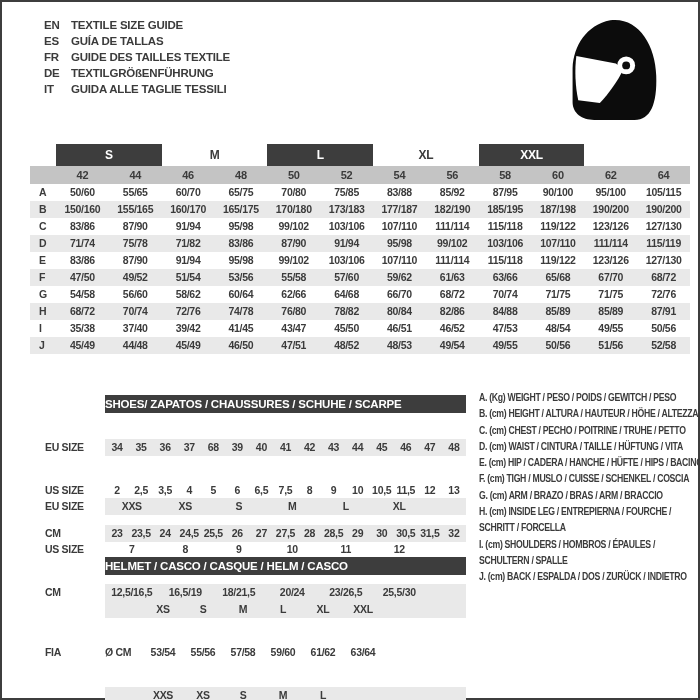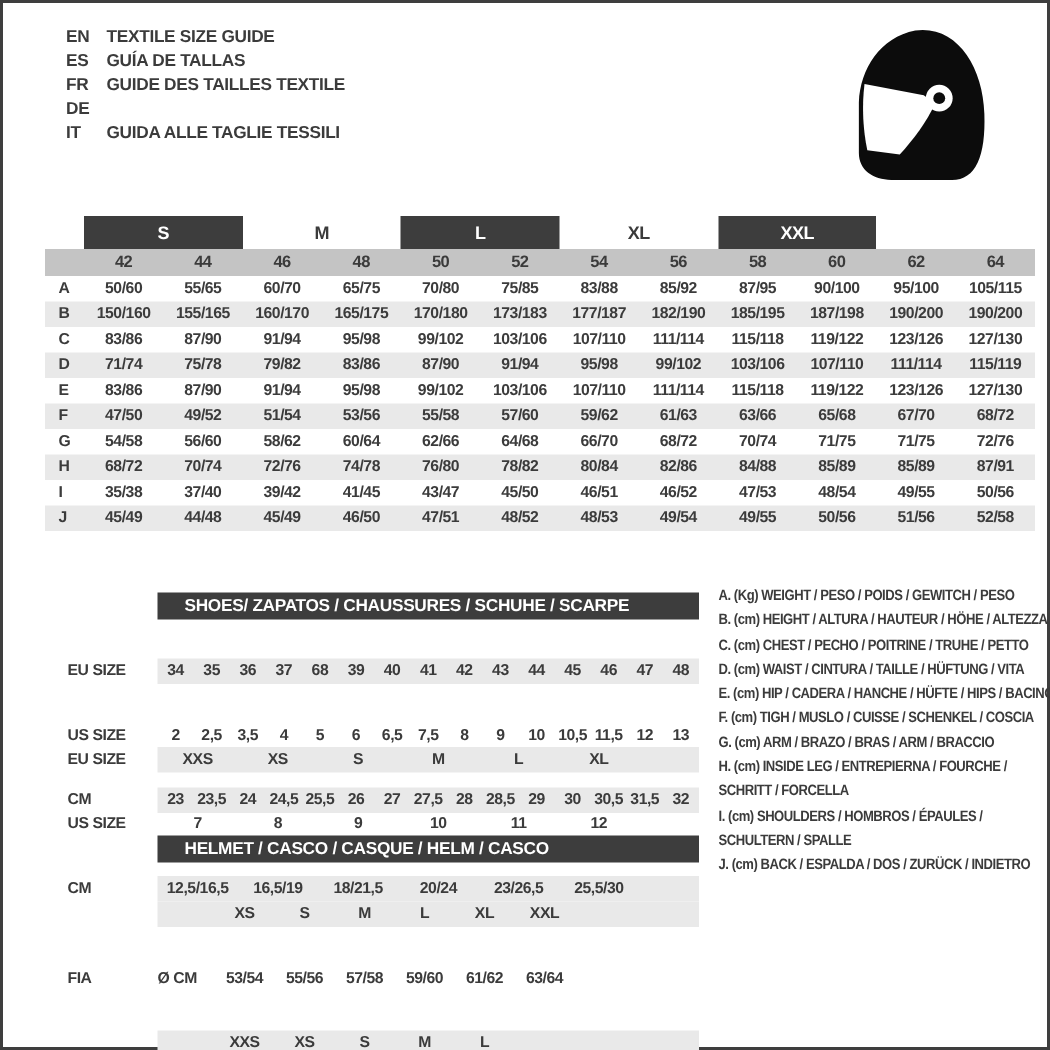--- a/index.html
+++ b/index.html
@@ -23,21 +23,21 @@
   .g-cell.bar{background:#3d3d3d;color:#fff;}
   .num-row{height:18px;background:#c4c4c4;font-size:11px;}
   .num-row span{text-align:center;line-height:18px;}
   .data-row{height:17px;}
   .data-row.alt{background:#e9e9e9;}
   .data-row span{text-align:center;line-height:17px;}
   .row-letter{text-align:left !important;padding-left:9px;}
   
   .section{position:absolute;left:30px;width:436px;font-size:10.5px;letter-spacing:-0.3px;}
   .sec-header{margin-left:75px;height:18px;background:#3d3d3d;color:#fff;font-size:11.5px;
-    line-height:18px;padding-left:18px;letter-spacing:-0.2px;}
+    line-height:18px;padding-left:0;letter-spacing:-0.2px;}
   .sec-row{display:flex;height:17px;line-height:17px;margin-top:26px;}
   .sec-label{width:75px;padding-left:15px;box-sizing:border-box;}
   .sec-vals{flex:1;display:flex;}
   .sec-vals.shaded{background:#e9e9e9;}
   .sec-vals .cell{text-align:center;}
   .shoes .cell{flex:1;}
   .gloves .cell{width:53.5px;}
   .helmet .diam{width:38px;}
   .helmet .cell{width:40px;}
   .filler{flex:1;}
@@ -59,20 +59,21 @@
       <div class="lang-row">
         <span class="lang-code">ES</span>
         <span class="lang-label">GUÍA DE TALLAS</span>
       </div>
       <div class="lang-row">
         <span class="lang-code">FR</span>
         <span class="lang-label">GUIDE DES TAILLES TEXTILE</span>
       </div>
       <div class="lang-row">
         <span class="lang-code">DE</span>
+        <span class="lang-label">TEXTILGRÖßENFÜHRUNG</span>
       </div>
       <div class="lang-row">
         <span class="lang-code">IT</span>
         <span class="lang-label">GUIDA ALLE TAGLIE TESSILI</span>
       </div>
     </div>
 
   <svg class="helmet-icon" viewBox="0 0 100 118" aria-hidden="true">
     <path d="M47,4 C22,9 8,31 7,55 L7,91 C7,103 17,110 30,110 L73,110 C90,110 97,93 96,63 C95,29 76,0 47,4 Z" fill="#0c0c0c"></path>
     <path d="M11,42 L53,50 L61,56 C55,69 46,81 36,92 L13,89 C10,75 9,58 11,42 Z" fill="#ffffff"></path>
@@ -147,21 +148,21 @@
         <span>111/114</span>
         <span>115/118</span>
         <span>119/122</span>
         <span>123/126</span>
         <span>127/130</span>
       </div>
       <div class="m-grid data-row alt">
         <span class="row-letter">D</span>
         <span>71/74</span>
         <span>75/78</span>
-        <span>79/82</span>
+        <span>71/82</span>
         <span>83/86</span>
         <span>87/90</span>
         <span>91/94</span>
         <span>95/98</span>
         <span>99/102</span>
         <span>103/106</span>
         <span>107/110</span>
         <span>111/114</span>
         <span>115/119</span>
       </div>

